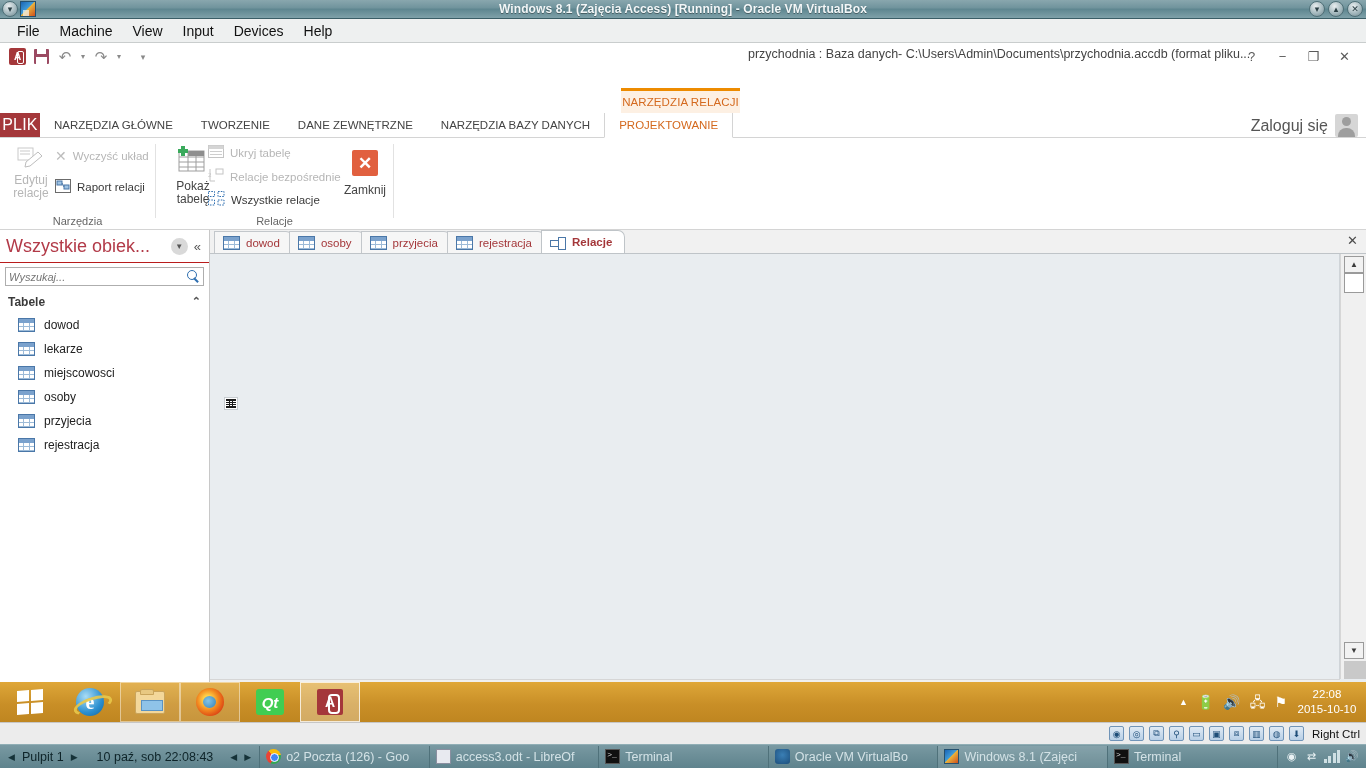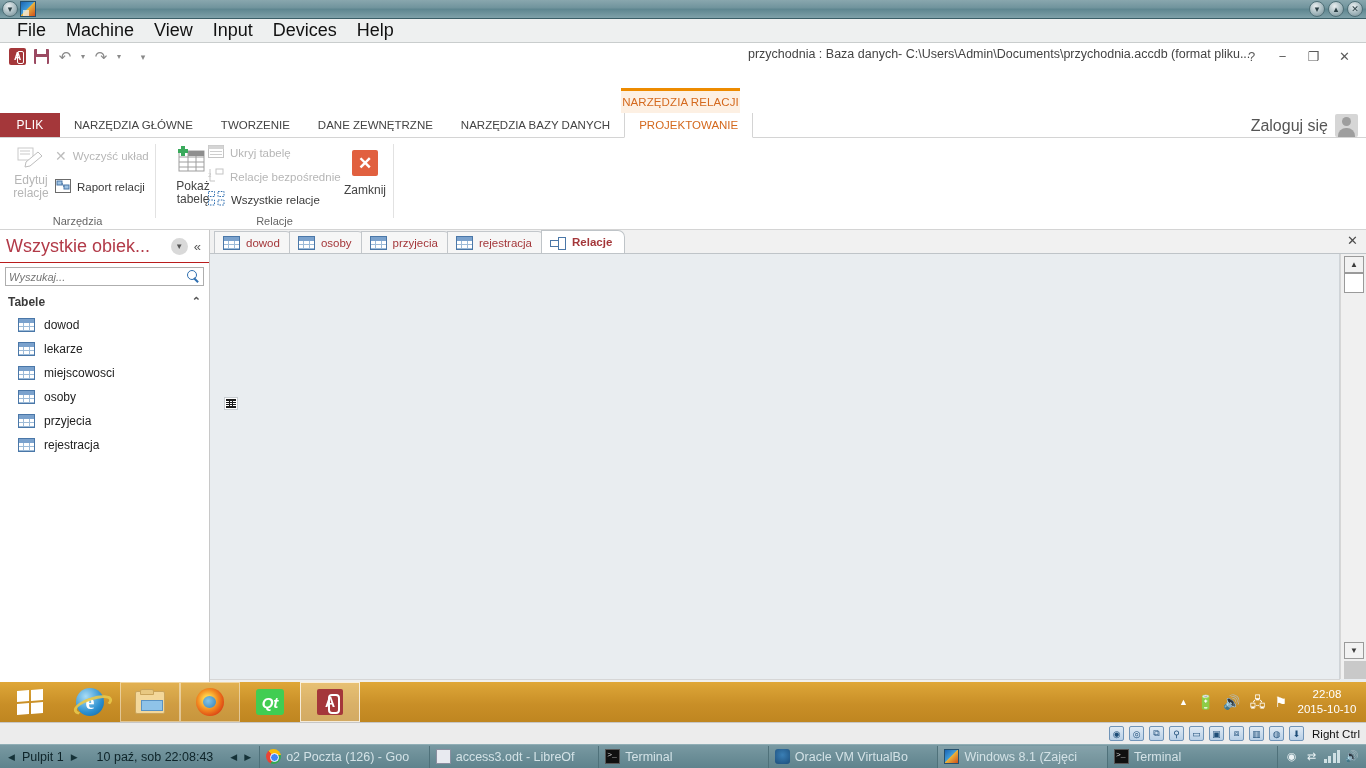--- a/index.html
+++ b/index.html
@@ -46,21 +46,21 @@
   .vbox-icons-right {
     position: absolute; right: 3px; top: 1px; display: flex; gap: 3px; align-items: center;
   }
 
   .vbox-menubar {
     position: absolute; left: 0; top: 19px; width: 1366px; height: 24px;
     background: #eef0f0; border-bottom: 1px solid #c9cdcd;
     display: flex; align-items: center; padding-left: 8px; gap: 2px;
   }
   .vbox-menu-item {
-    font-size: 18px; color: #111; padding: 3px 9px; border-radius: 2px;
+    font-size: 14px; color: #111; padding: 3px 9px; border-radius: 2px;
     white-space: nowrap;
   }
 
   
   .access-win {
     position: absolute; left: 0; top: 43px; width: 1366px; height: 640px;
     background: #ffffff;
   }
 
   
@@ -114,21 +114,21 @@
   }
   .ctx-group-label { font-size: 11.5px; color: #d4691e; letter-spacing: .1px; white-space: nowrap;}
 
   
   .ribbon-tabs {
     position: absolute; left: 0; top: 70px; width: 1366px; height: 25px;
     background: #ffffff; border-bottom: 1px solid #d4d4d4;
     display: flex; align-items: stretch;
   }
   .tab-plik {
-    width: 60px; background: #a4373a; color: #fff; font-size: 12px;
+    width: 40px; background: #a4373a; color: #fff; font-size: 16px;
     display: flex; align-items: center; justify-content: center; letter-spacing: .2px;
   }
   .rtab {
     display: flex; align-items: center; justify-content: center;
     font-size: 11.5px; color: #444; padding: 0 14px; white-space: nowrap;
   }
   .rtab.active {
     color: #d4691e; background: #fff;
     border-left: 1px solid #d4d4d4; border-right: 1px solid #d4d4d4;
     border-bottom: 1px solid #fff; margin-bottom: -1px;
@@ -485,20 +485,21 @@
 </head>
 <body>
 
 <div id="root">
 
   <div class="vbox-title">
     <div class="vbox-icons-left">
       <div class="vb-sysbtn">▾</div>
       <div class="vb-applogo"></div>
     </div>
+    <div class="vbox-title-text">Windows 8.1 (Zajęcia Access) [Running] - Oracle VM VirtualBox</div>
     <div class="vbox-icons-right">
       <div class="vb-sysbtn">▾</div>
       <div class="vb-sysbtn">▴</div>
       <div class="vb-sysbtn">✕</div>
     </div>
   </div>
 
   <div class="vbox-menubar">
     <div class="vbox-menu-item">File</div>
     <div class="vbox-menu-item">Machine</div>

